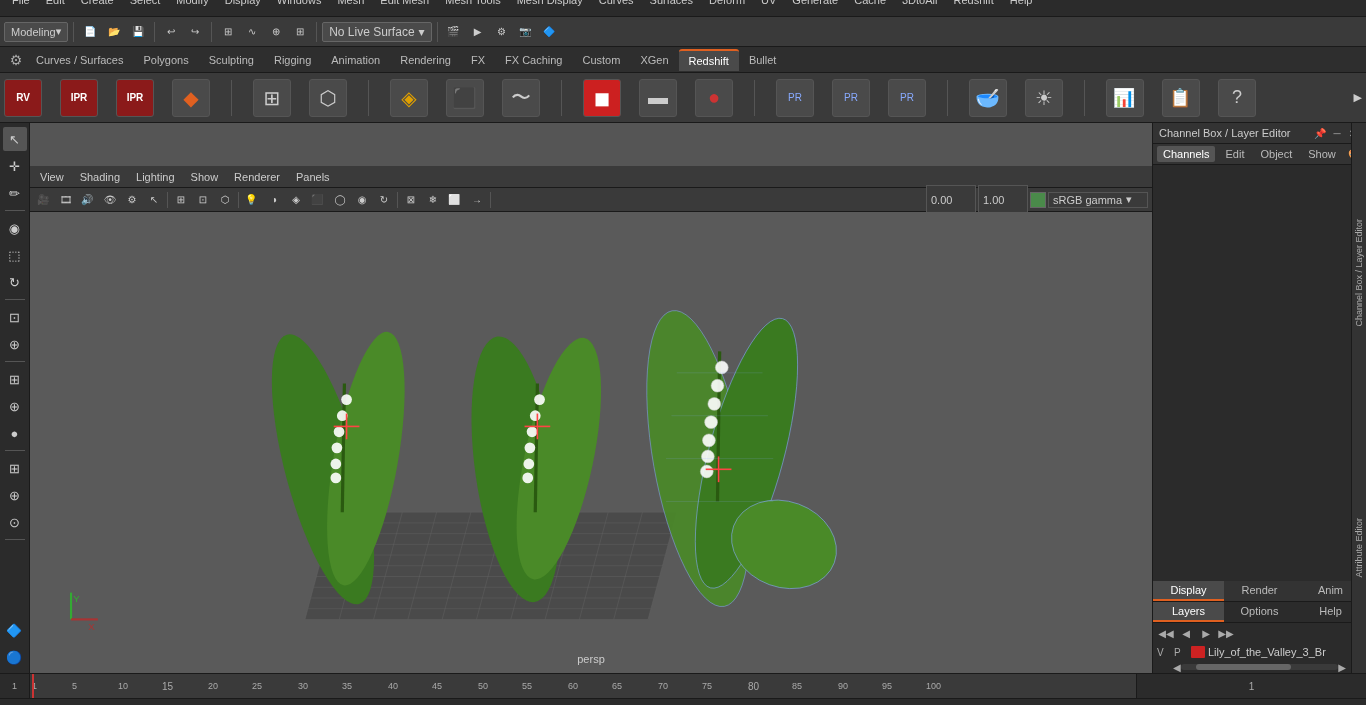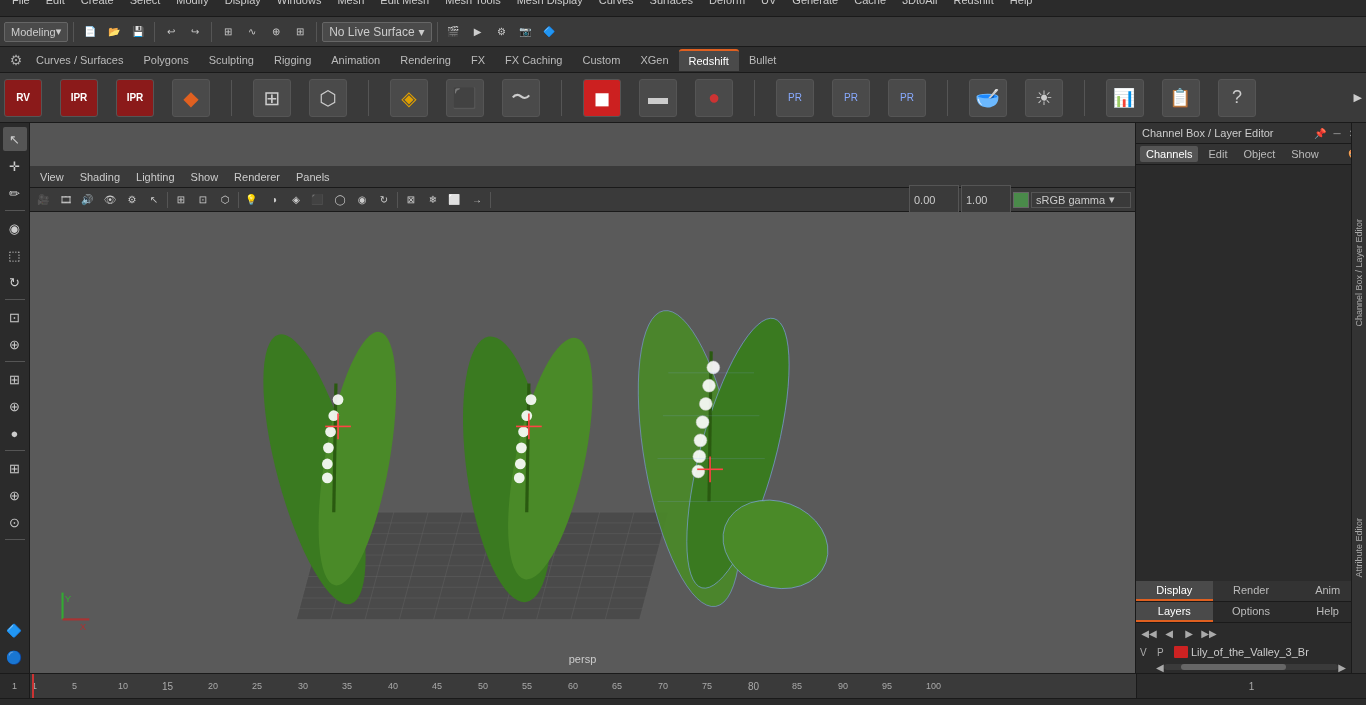--- a/index.html
+++ b/index.html
@@ -44,21 +44,21 @@
     #viewport-icon-bar { display: flex; align-items: center; background: #3a3a3a; height: 24px; padding: 0 4px; gap: 2px; border-bottom: 1px solid #1a1a1a; }
     .vp-icon { width: 20px; height: 18px; display: flex; align-items: center; justify-content: center; cursor: pointer; color: #ccc; font-size: 10px; }
     .vp-separator { width: 1px; height: 16px; background: #555; margin: 0 1px; }
     #viewport-canvas { flex: 1; background: #5a5a5a; position: relative; overflow: hidden; }
     #viewport-label { position: absolute; bottom: 8px; left: 50%; transform: translateX(-50%); color: #ccc; font-size: 11px; }
 
     
     #plants-svg { width: 100%; height: 100%; }
 
     
-    #channel-box { width: 231px; background: #2b2b2b; border-left: 1px solid #1a1a1a; display: flex; flex-direction: column; flex-shrink: 0; }
+    #channel-box { width: 214px; background: #2b2b2b; border-left: 1px solid #1a1a1a; display: flex; flex-direction: column; flex-shrink: 0; }
     #cb-title { display: flex; align-items: center; justify-content: space-between; padding: 3px 6px; background: #333; border-bottom: 1px solid #1a1a1a; }
     #cb-title-text { font-size: 11px; color: #ccc; }
     #cb-controls { display: flex; gap: 2px; }
     .cb-ctrl { width: 14px; height: 14px; display: flex; align-items: center; justify-content: center; cursor: pointer; color: #aaa; font-size: 10px; }
     #cb-tabs-row { display: flex; align-items: center; background: #333; border-bottom: 1px solid #1a1a1a; padding: 2px 4px; gap: 4px; }
     .cb-tab { padding: 2px 6px; font-size: 11px; color: #bbb; cursor: pointer; border-radius: 2px; }
     .cb-tab.active { background: #555; color: #fff; }
     #cb-attr-tabs { display: flex; background: #333; border-bottom: 1px solid #1a1a1a; }
     .cb-attr-tab { flex: 1; text-align: center; padding: 3px 2px; font-size: 11px; color: #bbb; cursor: pointer; }
     .cb-attr-tab.active { background: #4a4a4a; color: #fff; border-bottom: 2px solid #e06020; }

